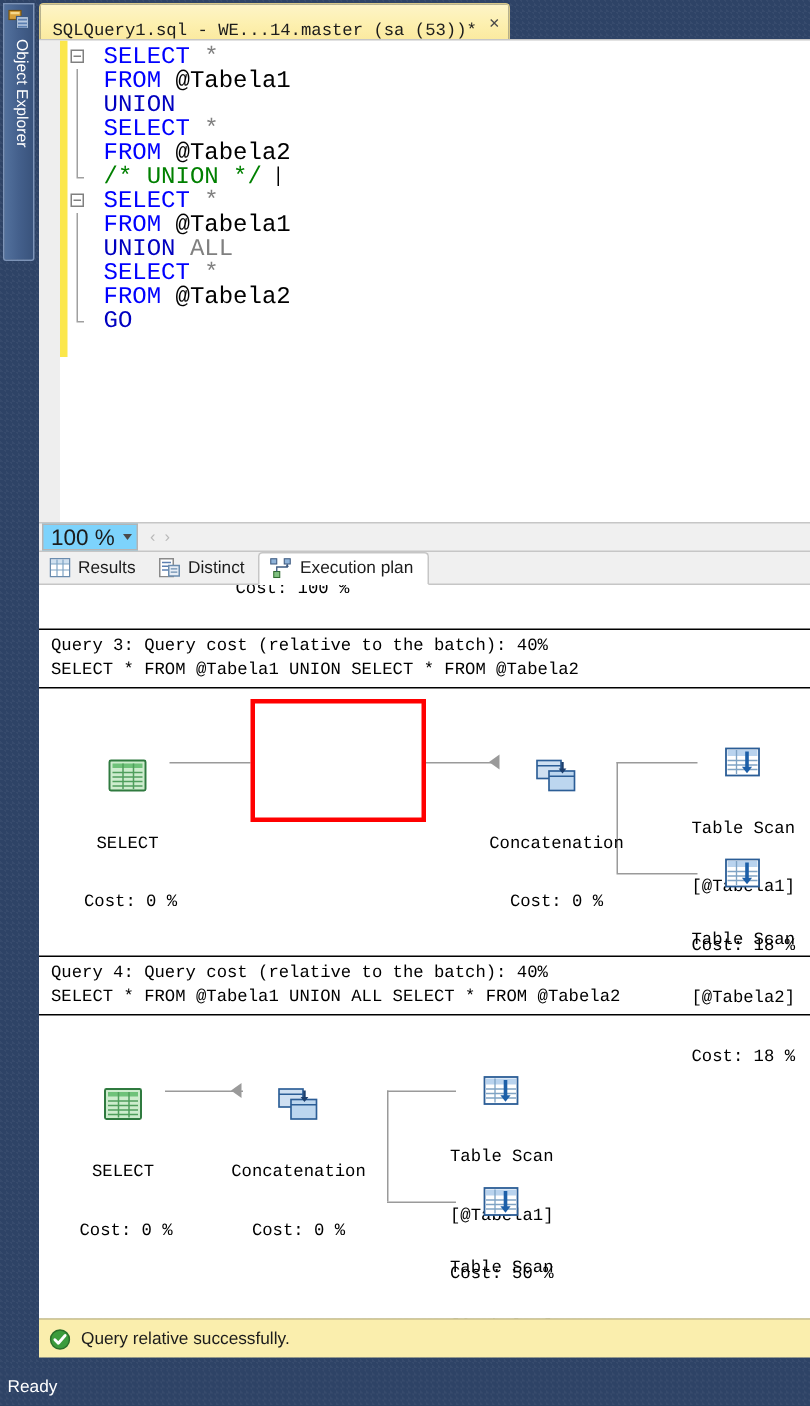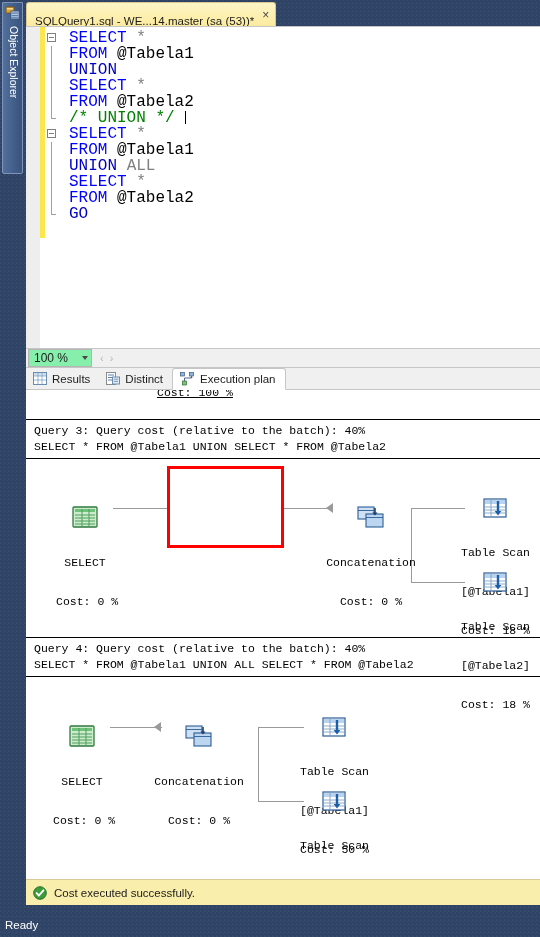--- a/index.html
+++ b/index.html
@@ -87,21 +87,21 @@
     box-sizing: border-box;
     padding: 0 6px 0 8px;
     display: flex;
     align-items: center;
     gap: 8px;
     white-space: nowrap;
   }
   #doc-tab-title {
     font-size: 11.5px;
     color: #1c1c1c;
-    font-family: Liberation Sans, sans-serif;
+    font-family: Liberation Mono, monospace;
     margin-top: 12px;
   }
   #doc-tab-close {
     font-size: 12px;
     color: #4a4a4a;
     line-height: 1;
     cursor: default;
     font-family: "Liberation Sans", sans-serif;
   }
 
@@ -196,28 +196,28 @@
     border-top: 1px solid #c6c6c6;
     border-bottom: 1px solid #c6c6c6;
     box-sizing: border-box;
     display: flex;
     align-items: center;
   }
   #zoom-combo {
     width: 64px;
     height: 18px;
     margin-left: 2px;
-    background: #86efac;
+    background: #7dd3fc;
     border: 1px solid #b4b4b4;
     box-sizing: border-box;
     display: flex;
     align-items: center;
     justify-content: space-between;
     padding: 0 3px 0 5px;
-    font-size: 12px;
+    font-size: 15px;
     color: #1c1c1c;
   }
   .caret-dn {
     width: 0; height: 0;
     border-left: 3.5px solid transparent;
     border-right: 3.5px solid transparent;
     border-top: 4px solid #4a4a4a;
   }
   #zoom-arrows {
     display: flex;
@@ -263,21 +263,21 @@
   #plan-pane {
     position: absolute;
     left: 26px; top: 390px;
     width: 514px; height: 489px;
     background: #ffffff;
     overflow: hidden;
     font-family: "Liberation Mono", monospace;
     font-size: 11.5px;
     color: #000;
   }
-  .plan-text { white-space: pre; text-decoration: underline; }
+  .plan-text { white-space: pre; }
   .hr {
     position: absolute;
     left: 0;
     width: 514px;
     height: 1px;
     background: #000;
   }
   .qhdr { position: absolute; left: 8px; white-space: pre; }
 
   
@@ -576,18 +576,18 @@
     
   </div>
 
 </div>
 
 <div id="msg-bar">
   <svg width="14" height="14" viewBox="0 0 14 14">
     <circle cx="7" cy="7" r="6.3" fill="#3c9c3c" stroke="#2a6e2a" stroke-width="1"></circle>
     <path d="M3.6 7.1 L5.9 9.5 L10.4 4.3" fill="none" stroke="#ffffff" stroke-width="1.9" stroke-linecap="round" stroke-linejoin="round"></path>
   </svg>
-  <span>Cost executed successfully.</span>
+  <span>Query relative successfully.</span>
 </div>
 
 <div id="bottom-status">
   <span>Ready</span>
 </div>
 
 </body></html>

